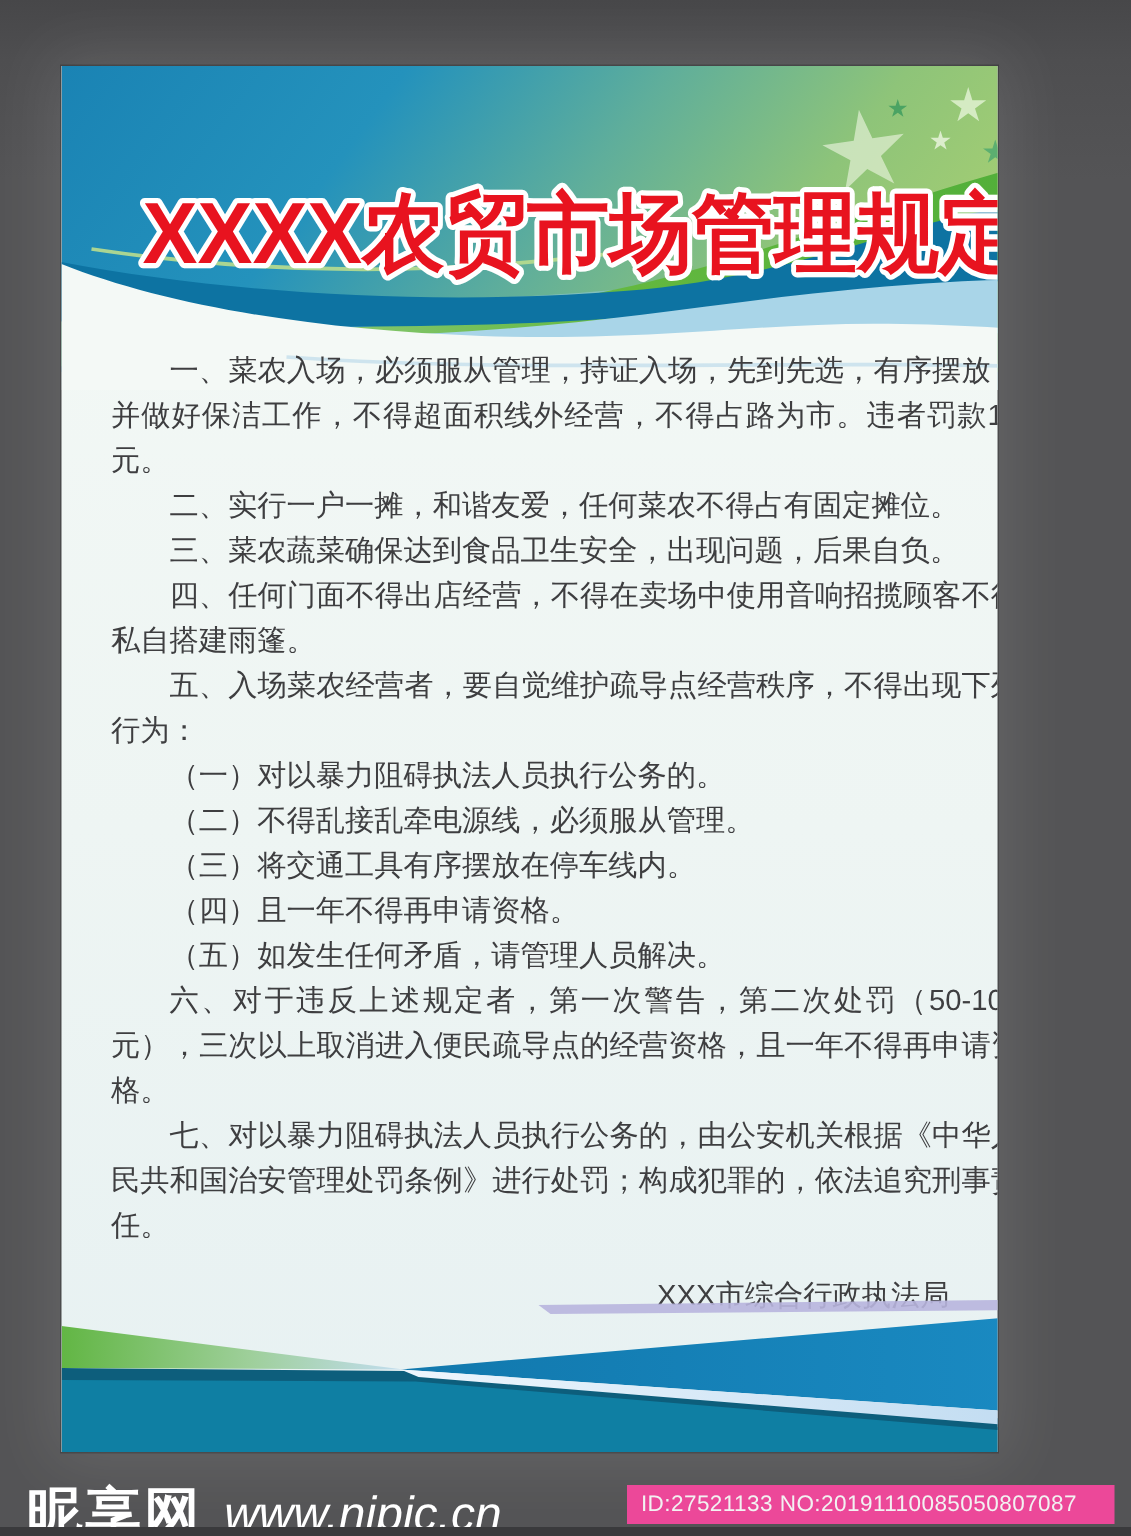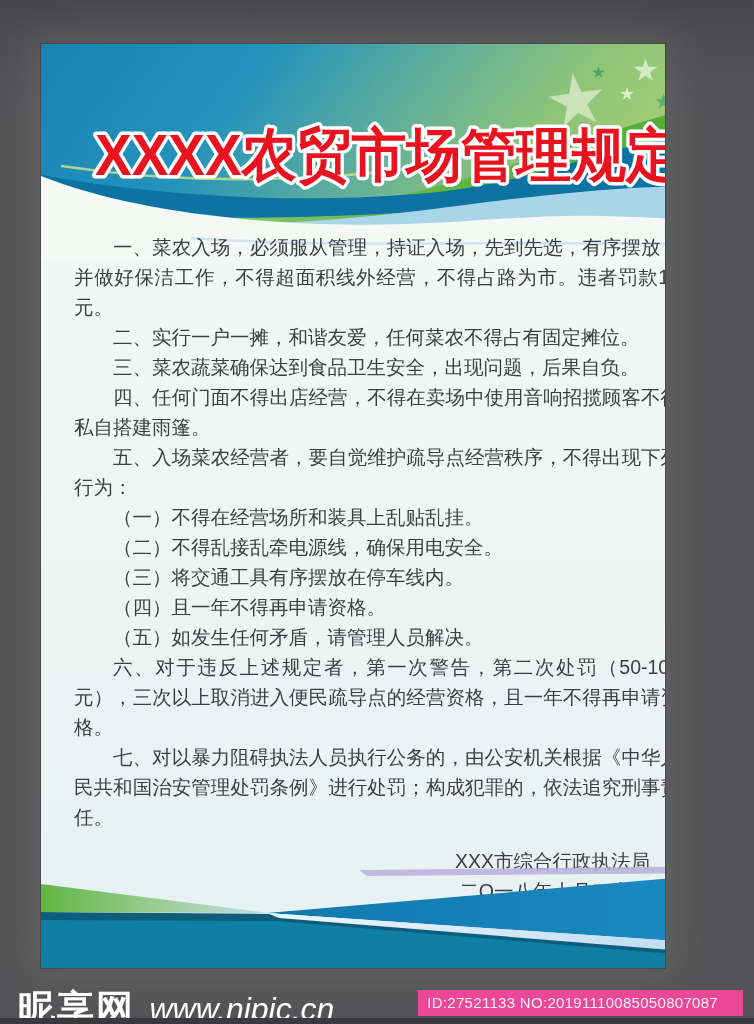--- a/index.html
+++ b/index.html
@@ -19,21 +19,21 @@
   .header-art{position:absolute;left:0;top:0;width:692px;height:216px;display:block;}
   .footer-art{position:absolute;left:0;bottom:0;width:692px;height:134px;display:block;}
   
   .rules{
     position:absolute;left:33px;top:188px;width:606px;
     font-size:19.5px;line-height:30px;color:#3e3e40;
     text-align:justify;
   }
   .rules p{margin:0;text-indent:2em;}
   .signature{margin-top:14px;text-align:right;padding-right:30px;}
-  .signature p{margin:0;text-indent:0;}
+  .signature p{margin:17px;text-indent:0;}
   
   .wm-left{
     position:absolute;left:18px;top:984px;color:#ffffff;white-space:nowrap;
   }
   .wm-logo{font-size:37px;font-weight:bold;letter-spacing:2px;vertical-align:middle;}
   .wm-url{font-size:32px;font-weight:normal;font-style:italic;margin-left:10px;vertical-align:middle;}
   .wm-id{
     position:absolute;right:11px;top:990px;background:#ec4899;color:#f2f2f2;
     font-size:15px;padding:4px 25px 5px 9px;letter-spacing:0.3px;
   }
@@ -89,22 +89,22 @@
 
       <text x="347" y="131" text-anchor="middle" font-size="58" font-weight="bold" fill="#e8131f" stroke="#ffffff" stroke-width="7" paint-order="stroke" stroke-linejoin="round" textLength="586" lengthAdjust="spacingAndGlyphs">XXXX农贸市场管理规定</text>
     </svg>
 
     <div class="rules">
       <p>一、菜农入场，必须服从管理，持证入场，先到先选，有序摆放，并做好保洁工作，不得超面积线外经营，不得占路为市。违者罚款10元。</p>
       <p>二、实行一户一摊，和谐友爱，任何菜农不得占有固定摊位。</p>
       <p>三、菜农蔬菜确保达到食品卫生安全，出现问题，后果自负。</p>
       <p>四、任何门面不得出店经营，不得在卖场中使用音响招揽顾客不得私自搭建雨篷。</p>
       <p>五、入场菜农经营者，要自觉维护疏导点经营秩序，不得出现下列行为：</p>
-      <p>（一）不得在经营场所和装具上乱贴乱挂。</p>
-      <p>（二）不得乱接乱牵电源线，确保用电安全。</p>
+      <p>（一）对以暴力阻碍执法人员执行公务的。</p>
+      <p>（二）不得乱接乱牵电源线，必须服从管理。</p>
       <p>（三）将交通工具有序摆放在停车线内。</p>
       <p>（四）且一年不得再申请资格。</p>
       <p>（五）如发生任何矛盾，请管理人员解决。</p>
       <p>六、对于违反上述规定者，第一次警告，第二次处罚（50-100元），三次以上取消进入便民疏导点的经营资格，且一年不得再申请资格。</p>
       <p>七、对以暴力阻碍执法人员执行公务的，由公安机关根据《中华人民共和国治安管理处罚条例》进行处罚；构成犯罪的，依法追究刑事责任。</p>
       <div class="signature">
         <p>XXX市综合行政执法局</p>
         <p>二O一八年十月二十日</p>
       </div>
     </div>

